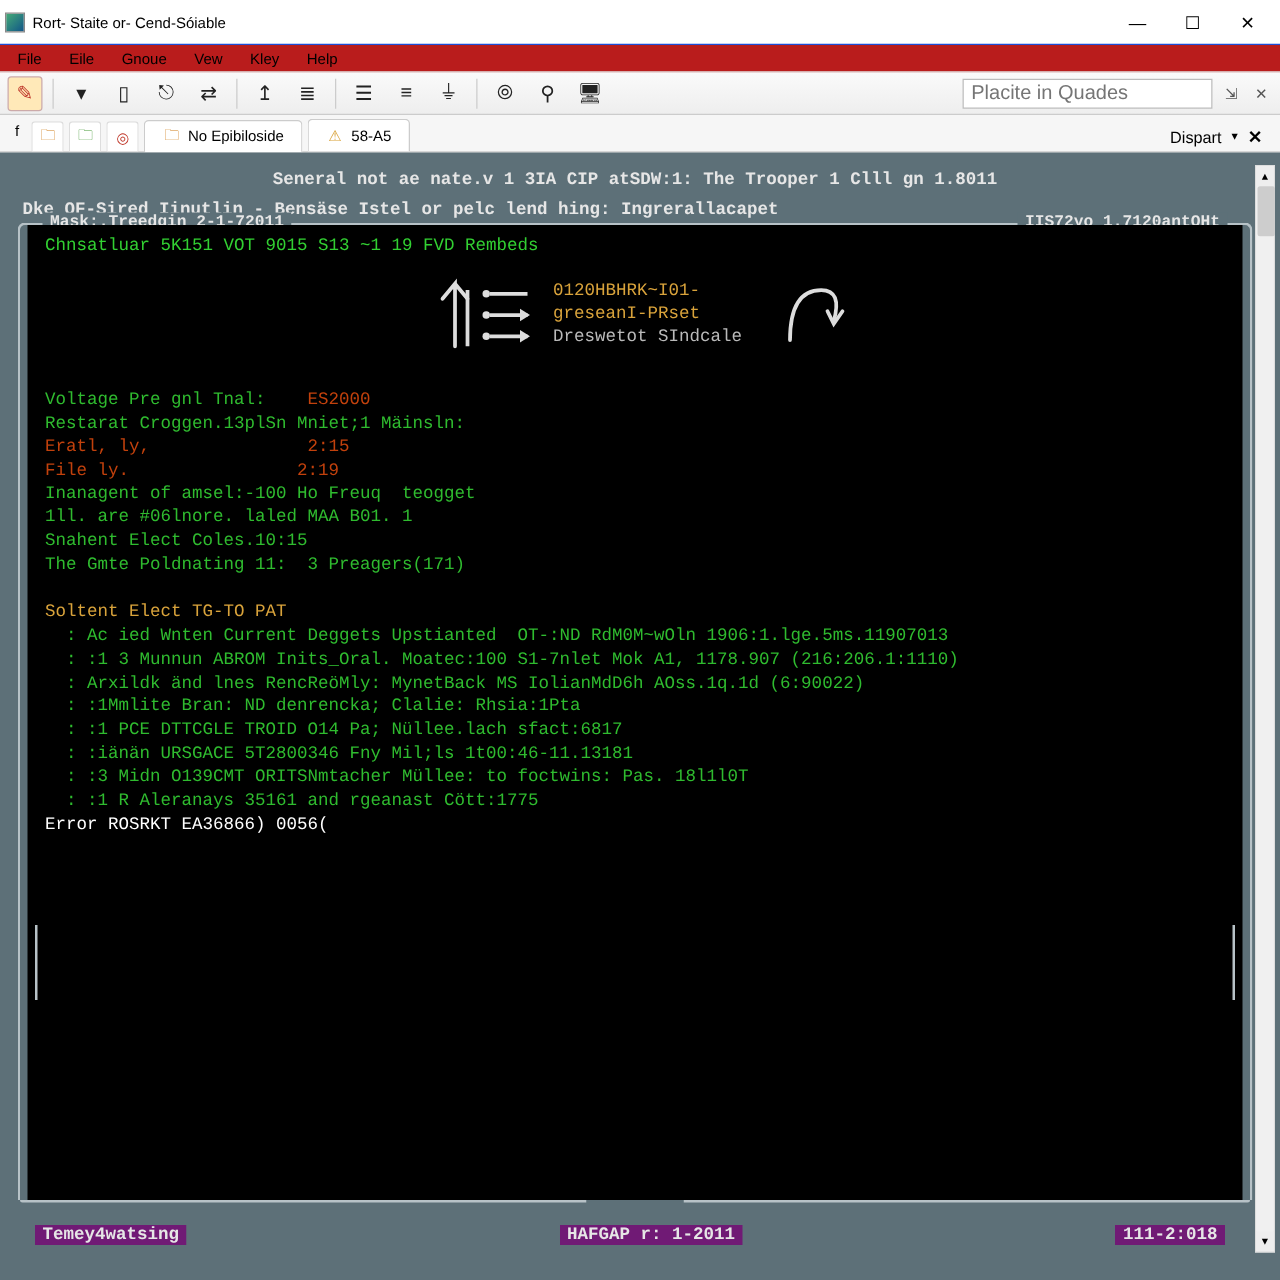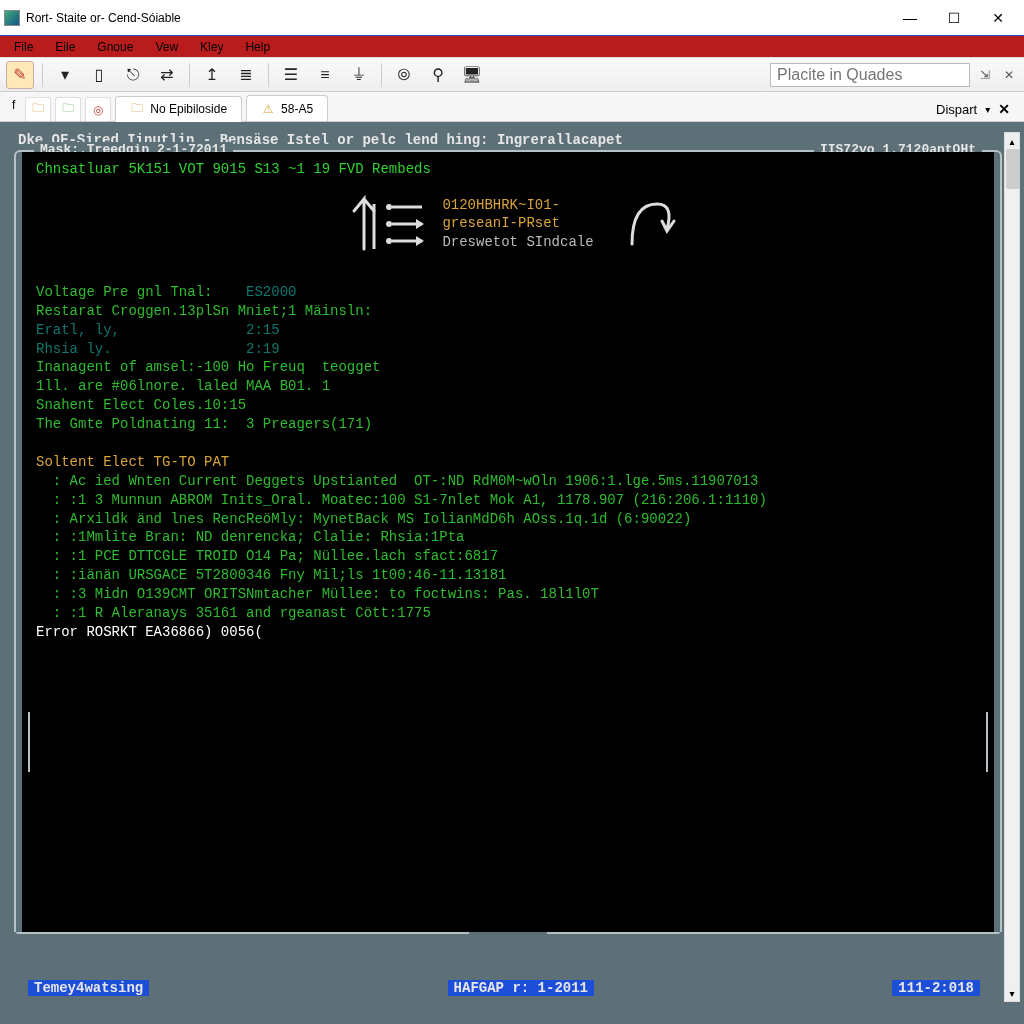--- a/index.html
+++ b/index.html
@@ -49,30 +49,30 @@
 .term-wrap:before, .term-wrap:after { content:""; position:absolute; bottom:-2px; height:2px; background:#b7c2c7; width:46%; }
 .term-wrap:before { left:0; border-radius:0 0 0 6px;}
 .term-wrap:after { right:0; border-radius:0 0 6px 0;}
 .mask-label { position: absolute; top: -10px; left: 18px; background: #5d7078; padding: 0 6px; color: #e6e6e6; font-family: "Courier New", monospace; font-size: 13px; font-weight: bold; }
 .right-label { position: absolute; top: -10px; right: 18px; background: #5d7078; padding: 0 6px; color: #e6e6e6; font-family: "Courier New", monospace; font-size: 13px; font-weight: bold; }
 
 .terminal { background: #000; color: #2fbb2f; font-family: "Courier New", monospace; font-size: 14px; line-height: 1.35; padding: 8px 14px 40px; height: 780px; margin: 0 6px 6px; position: relative; overflow: hidden; }
 .terminal .l { white-space: pre; }
 .terminal .hdr { color: #32d032; }
 .terminal .sensor { color: #3fe03f; }
-.terminal .dim { color: #0f766e; }
+.terminal .dim { color: #c2410c; }
 .terminal .orange { color: #d9a33b; }
 .terminal .gray { color: #bababa; }
 .terminal .err { color: #ffffff; }
 
 .diagram { display: flex; align-items: center; justify-content: center; gap: 18px; margin: 10px 0 24px; }
 .diagram svg { display: block; }
 
 .footer-bar { position: absolute; bottom: 6px; left: 14px; right: 22px; display: flex; justify-content: space-between; color: #e6e6e6; font-family: "Courier New", monospace; font-size: 14px; font-weight: bold; }
-.footer-bar span { background: #1d4ed8; padding: 0 6px; }
+.footer-bar span { background: #701a75; padding: 0 6px; }
 
 
 .bracket { position:absolute; border:2px solid #b7c2c7; width:18px; height:60px;}
 .bracket.bl { left:6px; bottom:160px; border-right:none; border-top:none; border-bottom:none;}
 .bracket.br { right:6px; bottom:160px; border-left:none; border-top:none; border-bottom:none;}
 </style>
 </head>
 <body>
 
 <div class="titlebar">
@@ -141,20 +141,21 @@
   <div class="dispart">
     <span>Dispart</span>
     <span class="dd">▾</span>
     <span class="x">✕</span>
   </div>
 </div>
 
 <div class="workspace">
   <div class="console-frame">
 
+    <div class="header-line">Seneral not ae nate.v 1 3IA CIP atSDW:1: The Trooper 1 Clll gn 1.8011</div>
     <div class="subheader">Dke OF-Sired Iinutlin  -  Bensäse Istel or pelc lend hing: Ingrerallacapet</div>
 
     <div class="term-wrap">
       <span class="mask-label">Mask:.Treedgin 2-1-72011</span>
       <span class="right-label">IIS72yo 1.7120antOHt</span>
 
       <div class="terminal">
         <div class="l hdr">Chnsatluar 5K151 VOT 9015 S13 ~1 19 FVD Rembeds</div>
 
         <div class="diagram">
@@ -178,21 +179,21 @@
           <svg width="70" height="70">
             <path d="M20 55 Q20 15 45 15 Q62 15 55 40" stroke="#ddd" stroke-width="3" fill="none" stroke-linecap="round"></path>
             <path d="M50 32 L55 42 L62 32" stroke="#ddd" stroke-width="3" fill="none" stroke-linecap="round"></path>
           </svg>
         </div>
 
         <div id="sect1">
             <div class="l"><span class="">Voltage Pre gnl Tnal:    </span><span class="dim">ES2000</span></div>
             <div class="l"><span class="">Restarat Croggen.13plSn Mniet;</span><span class="">1 Mäinsln:</span></div>
             <div class="l"><span class="dim">Eratl, ly,               </span><span class="dim">2:15</span></div>
-            <div class="l"><span class="dim">Rhsia ly.                </span><span class="dim">2:19</span></div>
+            <div class="l"><span class="dim">File ly.                </span><span class="dim">2:19</span></div>
           </div>
         <div id="sect1b">
             <div class="l">Inanagent of amsel:-100 Ho Freuq  teogget</div>
             <div class="l">1ll. are #06lnore. laled MAA B01. 1</div>
             <div class="l">Snahent Elect Coles.10:15</div>
             <div class="l">The Gmte Poldnating 11:  3 Preagers(171)</div>
           </div>
         <div class="l">&nbsp;</div>
         <div class="l orange">Soltent Elect TG-TO PAT</div>
         <div id="sect2">

